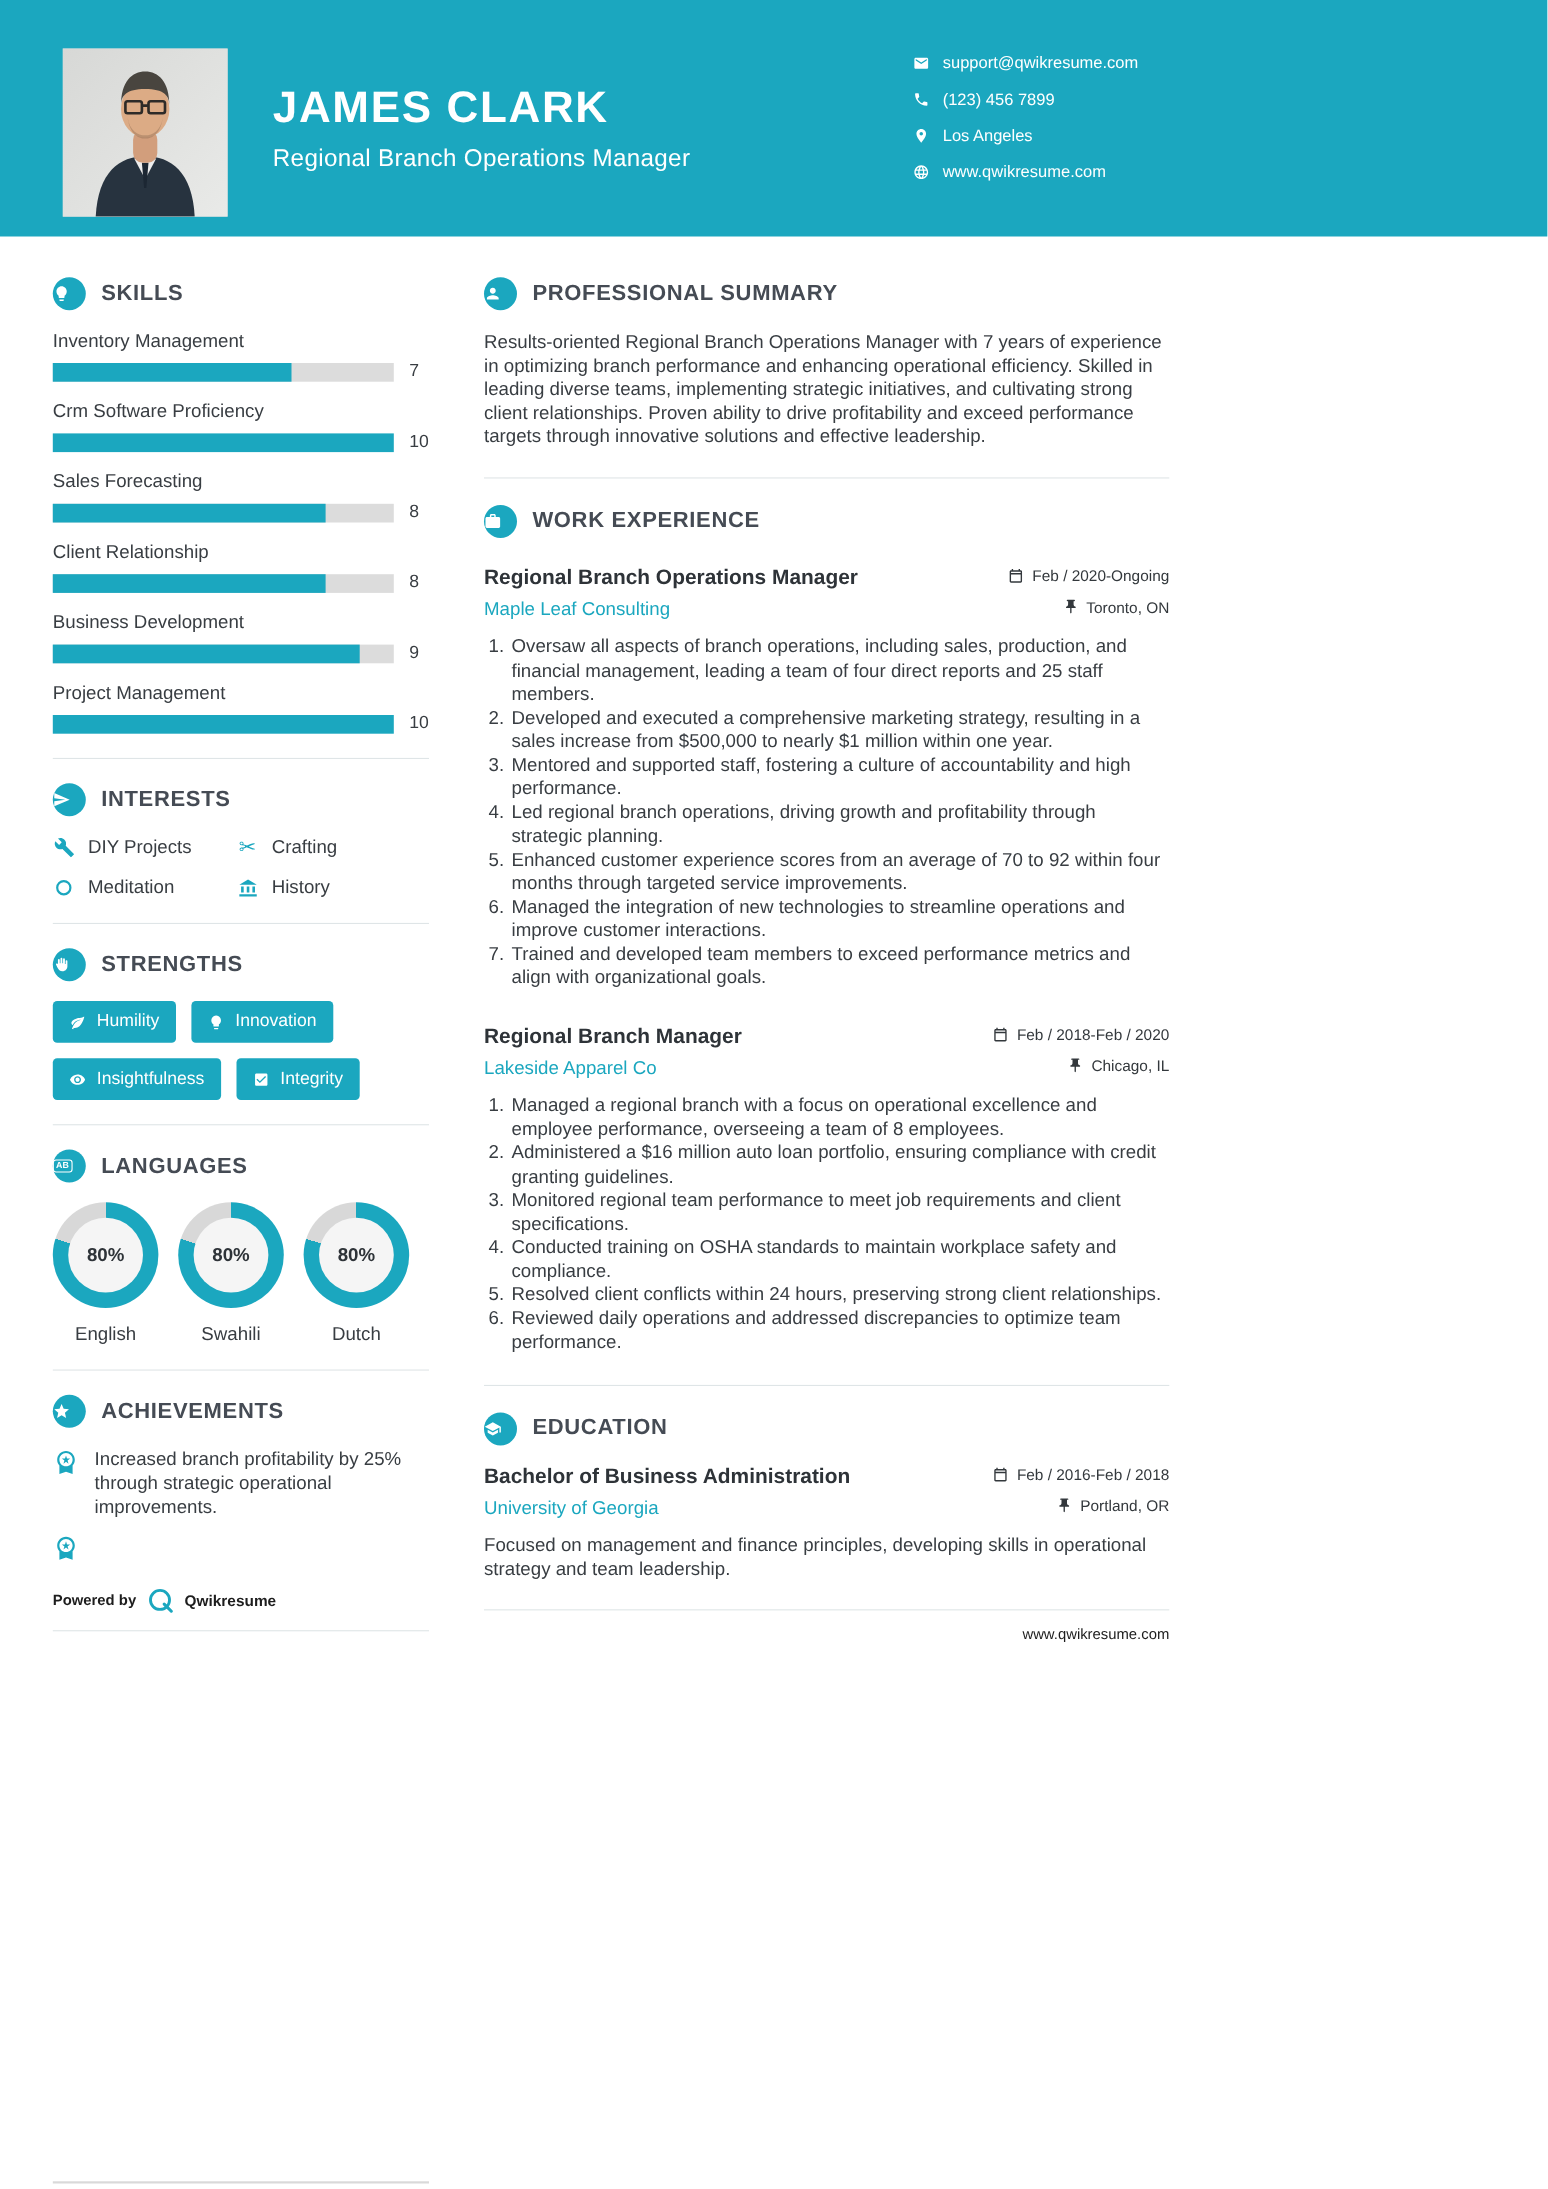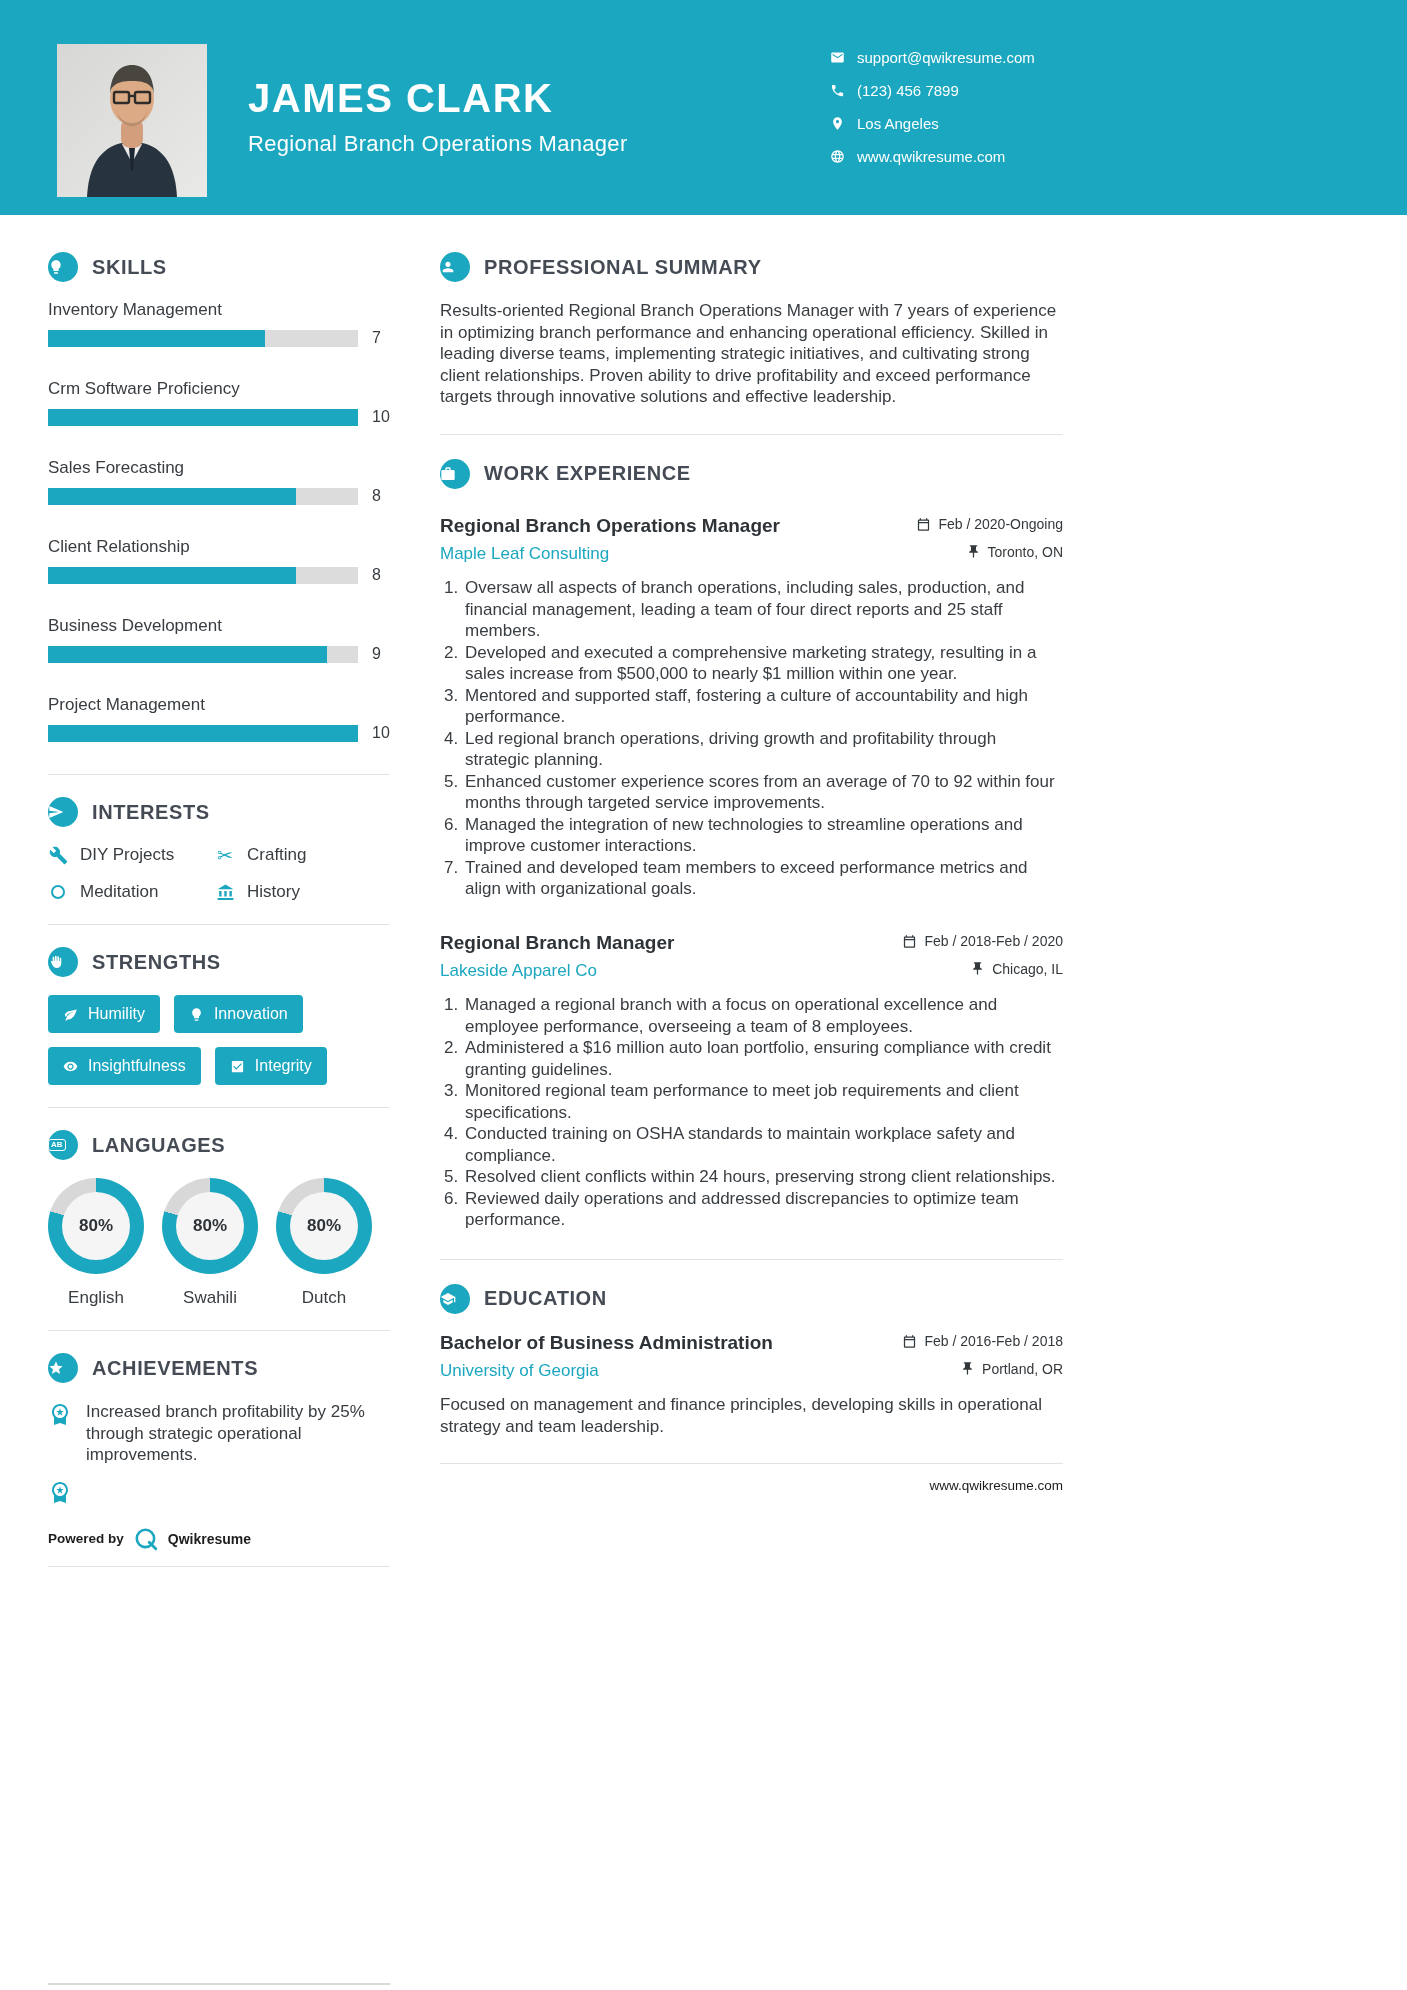--- a/index.html
+++ b/index.html
@@ -30,21 +30,21 @@
   .badge { width:30px; height:30px; border-radius:50%; background:var(--accent);
            display:flex; align-items:center; justify-content:flex-start; flex:0 0 30px; }
   .badge svg { width:16px; height:16px; fill:#fff; }
   .badge .ab { border:1.6px solid #fff; border-radius:3px; color:#fff; font-size:8px;
                font-weight:bold; padding:1px 2px; line-height:1; }
   .sec-h h2 { margin:0; font-size:20px; font-weight:bold; letter-spacing:0.6px; color:#454b54; }
 
   hr.div { border:none; border-top:1px solid #dfe5e7; margin:22px 0; }
 
   
-  .skill { margin-bottom:32px; }
+  .skill { margin-bottom:17px; }
   .skill-label { font-size:17px; margin-bottom:9px; }
   .skill-row { display:flex; align-items:center; gap:14px; }
   .bar { flex:0 0 310px; height:17px; background:#dcdcdc; }
   .fill { height:100%; background:var(--accent); }
   .skill-val { font-size:16px; color:#383d42; }
 
   
   .interests-grid { display:grid; grid-template-columns:167px 1fr; row-gap:17px; }
   .interest { display:flex; align-items:flex-end; gap:12px; font-size:17px; }
   .iico { width:20px; height:20px; display:flex; align-items:center; justify-content:center;

